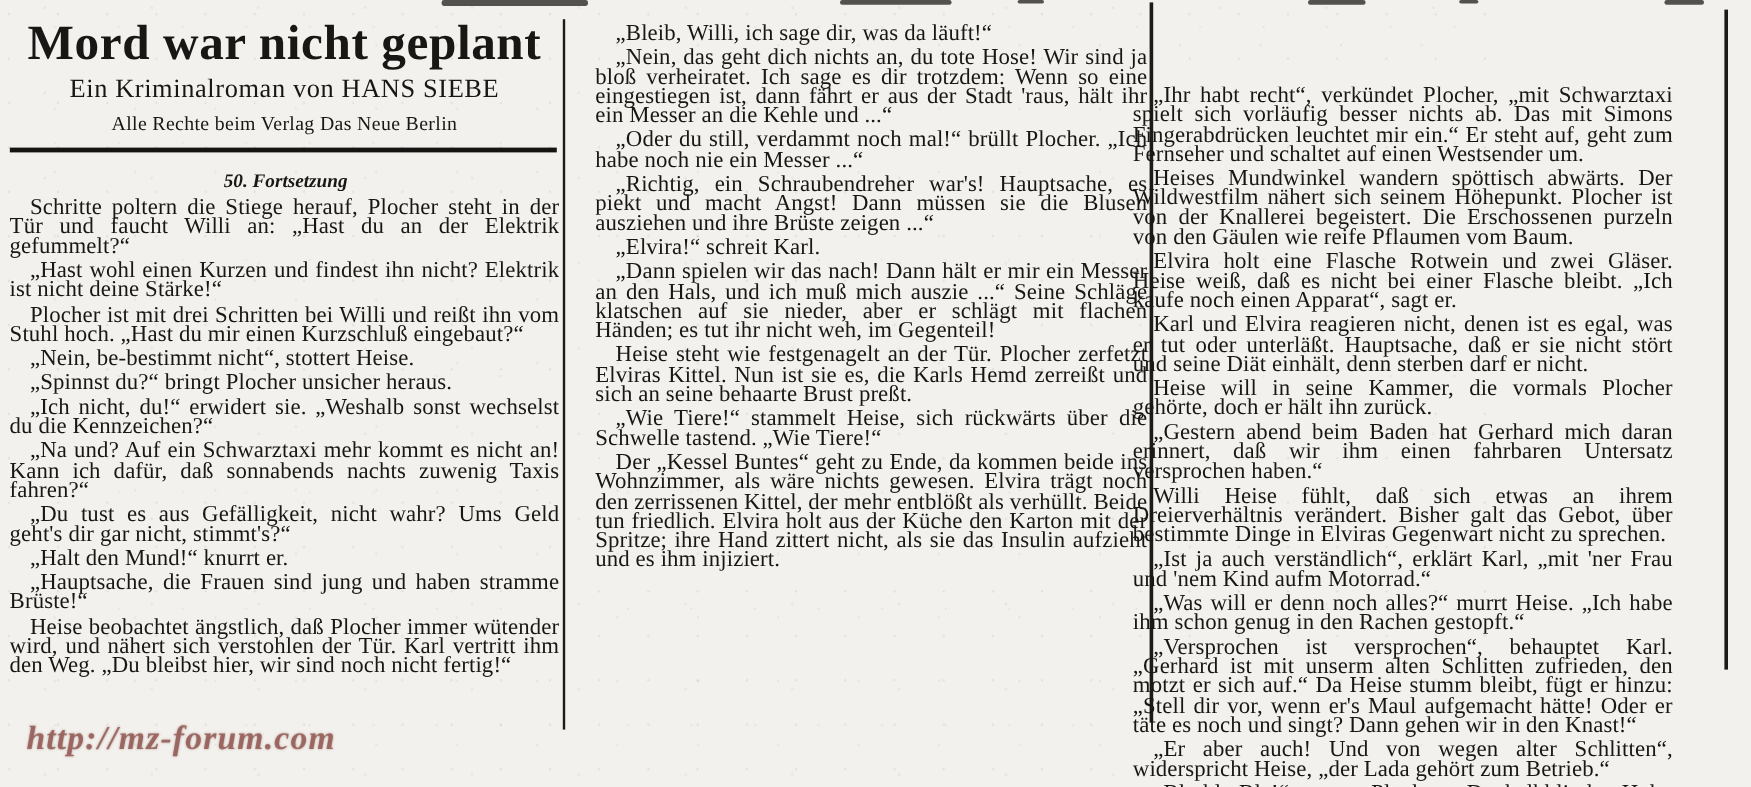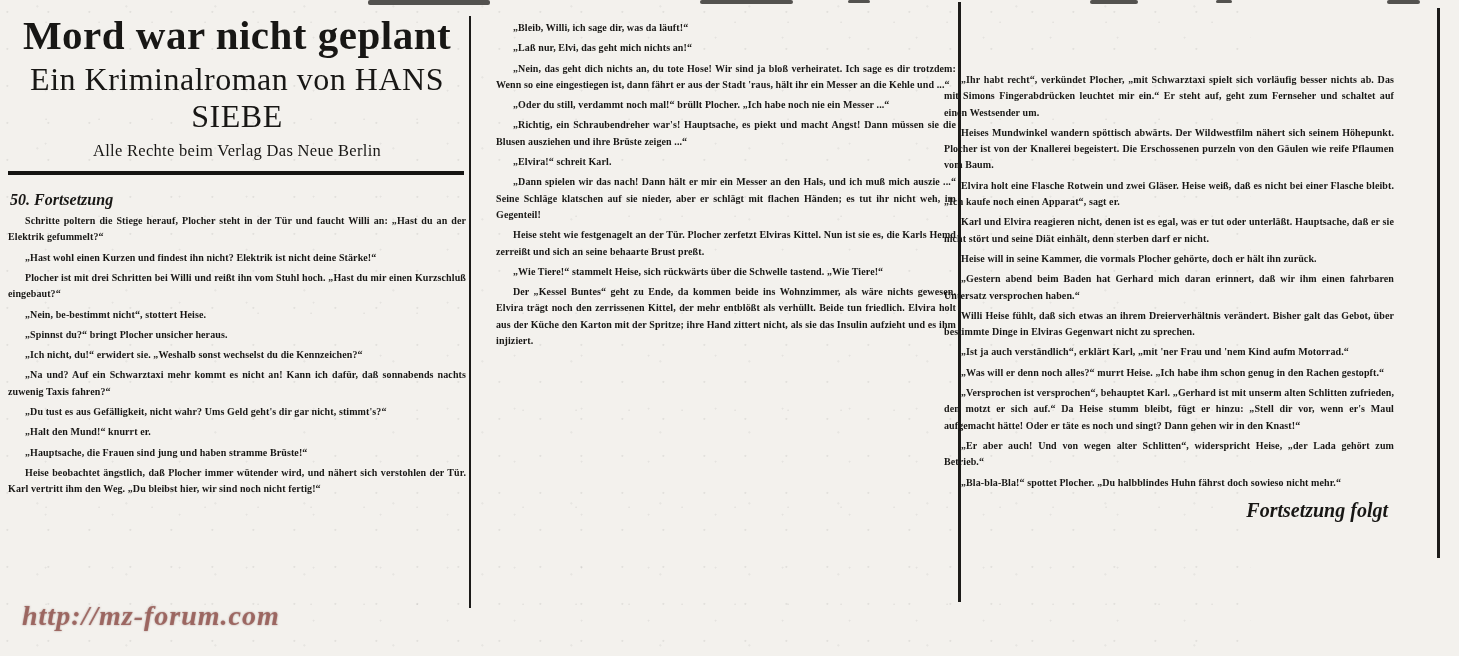--- a/index.html
+++ b/index.html
@@ -25,36 +25,37 @@
   .col-2{left:496px;top:20px;width:460px;height:602px;}
   .col-3{left:944px;top:24px;width:450px;height:600px;margin-top:48px;}
 
   
   .masthead{text-align:center;padding-top:14px;}
   .masthead .title{
     font-size:41px;font-weight:700;letter-spacing:0.5px;
     line-height:1.05;margin:0;
   }
   .masthead .subtitle{
-    font-size:32px;font-weight:400;margin:4px 0 0;letter-spacing:0.5px;
+    font-size:22px;font-weight:400;margin:4px 0 0;letter-spacing:0.5px;
   }
   .masthead .rights{
     font-size:16.5px;font-weight:400;margin:6px 0 0;letter-spacing:0.3px;
   }
   .head-rule{height:4px;background:#151412;margin:10px 2px 0 0;}
 
   .installment{
     font-style:italic;font-weight:700;font-size:16px;
     margin:16px 0 4px 2px;
+    text-align:center;
   }
 
   
   .para{
     margin:0 0 4px;
-    font-size:10px;font-weight:700;
+    font-size:19px;font-weight:400;
     line-height:16.3px;
     text-indent:17px;
     text-align:justify;
     letter-spacing:0.1px;
   }
   .col-1 .paras{height:462px;overflow:hidden;}
 
   .continuation{
     font-style:italic;font-weight:700;font-size:20px;
     text-align:right;margin:8px 6px 0 0;
@@ -115,21 +116,20 @@
         <p class="para">„Hauptsache, die Frauen sind jung und haben stramme Brüste!“</p>
         <p class="para">Heise beobachtet ängstlich, daß Plocher immer wütender wird, und nähert sich verstohlen der Tür. Karl vertritt ihm den Weg. „Du bleibst hier, wir sind noch nicht fertig!“</p>
       </div>
   </div>
 
   <div class="vrule vrule-1"></div>
 
   <div class="col col-2">
     <div class="paras">
         <p class="para">„Bleib, Willi, ich sage dir, was da läuft!“</p>
-        <p class="para">„Laß nur, Elvi, das geht mich nichts an!“</p>
         <p class="para">„Nein, das geht dich nichts an, du tote Hose! Wir sind ja bloß verheiratet. Ich sage es dir trotzdem: Wenn so eine eingestiegen ist, dann fährt er aus der Stadt 'raus, hält ihr ein Messer an die Kehle und ...“</p>
         <p class="para">„Oder du still, verdammt noch mal!“ brüllt Plocher. „Ich habe noch nie ein Messer ...“</p>
         <p class="para">„Richtig, ein Schraubendreher war's! Hauptsache, es piekt und macht Angst! Dann müssen sie die Blusen ausziehen und ihre Brüste zeigen ...“</p>
         <p class="para">„Elvira!“ schreit Karl.</p>
         <p class="para">„Dann spielen wir das nach! Dann hält er mir ein Messer an den Hals, und ich muß mich auszie ...“ Seine Schläge klatschen auf sie nieder, aber er schlägt mit flachen Händen; es tut ihr nicht weh, im Gegenteil!</p>
         <p class="para">Heise steht wie festgenagelt an der Tür. Plocher zerfetzt Elviras Kittel. Nun ist sie es, die Karls Hemd zerreißt und sich an seine behaarte Brust preßt.</p>
         <p class="para">„Wie Tiere!“ stammelt Heise, sich rückwärts über die Schwelle tastend. „Wie Tiere!“</p>
         <p class="para">Der „Kessel Buntes“ geht zu Ende, da kommen beide ins Wohnzimmer, als wäre nichts gewesen. Elvira trägt noch den zerrissenen Kittel, der mehr entblößt als verhüllt. Beide tun friedlich. Elvira holt aus der Küche den Karton mit der Spritze; ihre Hand zittert nicht, als sie das Insulin aufzieht und es ihm injiziert.</p>
       </div>
   </div>

